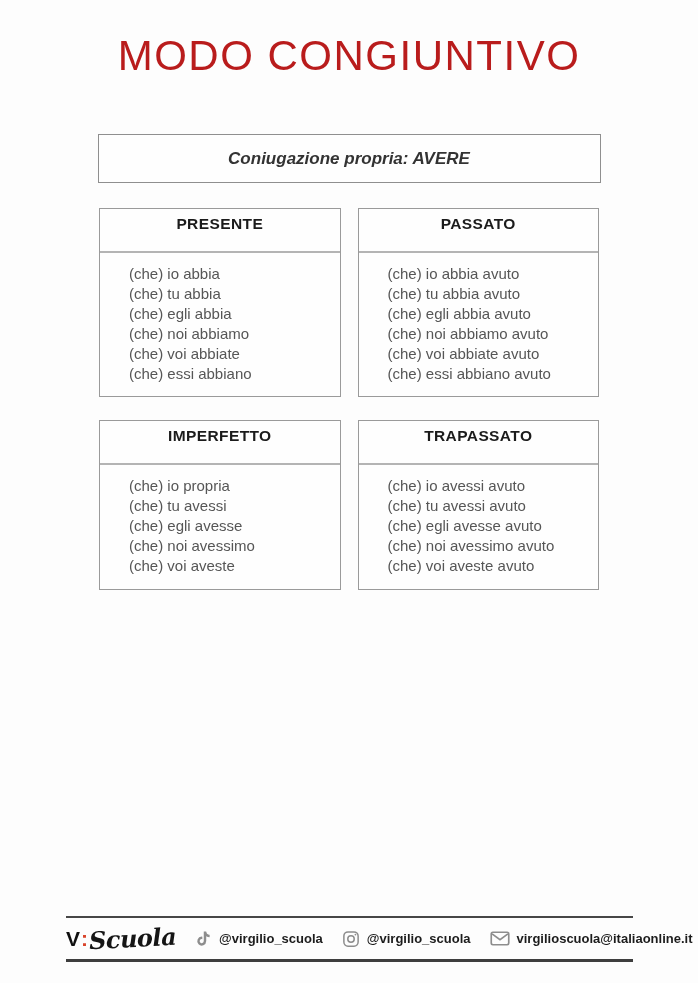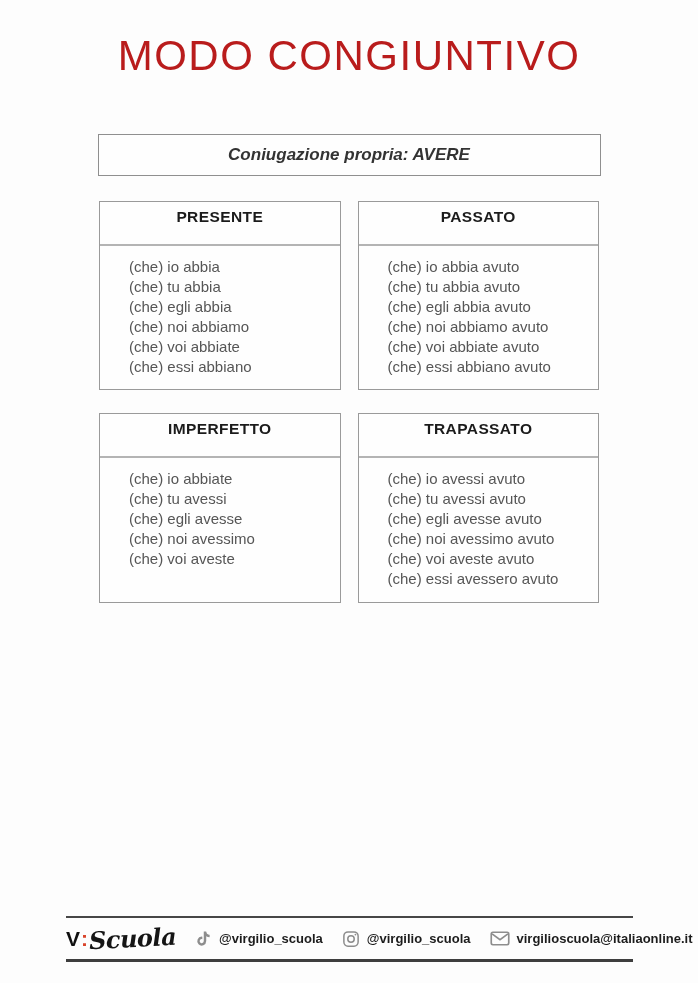--- a/index.html
+++ b/index.html
@@ -15,21 +15,21 @@
     padding-top: 33px;
     text-align: center;
     font-size: 42px;
     line-height: 45px;
     font-weight: 300;
     letter-spacing: 1.5px;
     color: #b91c1c;
   }
   .subtitle-box {
     box-sizing: border-box;
-    width: 503px; height: 42px;
+    width: 503px; height: 49px;
     margin: 56px auto 0;
     border: 1px solid #8f8f8f;
     background: #fefefe;
     display: flex; align-items: center; justify-content: center;
     font-size: 17px; font-weight: bold; font-style: italic;
     color: #333333;
   }
   .tense-grid {
     width: 500px;
     margin: 25px auto 0;
@@ -126,37 +126,36 @@
       <div>(che) egli abbia avuto</div>
       <div>(che) noi abbiamo avuto</div>
       <div>(che) voi abbiate avuto</div>
       <div>(che) essi abbiano avuto</div>
     </div>
   </div>
 
   <div class="tense-box">
     <div class="tense-header">IMPERFETTO</div>
     <div class="tense-body">
-      <div>(che) io abbiate</div>
+      <div>(che) io propria</div>
       <div>(che) tu avessi</div>
       <div>(che) egli avesse</div>
       <div>(che) noi avessimo</div>
       <div>(che) voi aveste</div>
     </div>
   </div>
 
   <div class="tense-box">
     <div class="tense-header">TRAPASSATO</div>
     <div class="tense-body">
       <div>(che) io avessi avuto</div>
       <div>(che) tu avessi avuto</div>
       <div>(che) egli avesse avuto</div>
       <div>(che) noi avessimo avuto</div>
       <div>(che) voi aveste avuto</div>
-      <div>(che) essi avessero avuto</div>
     </div>
   </div>
 
 </div>
 
 <div class="footer">
   <div class="rule-top"></div>
   <div class="footer-row">
 
     <div class="logo">

